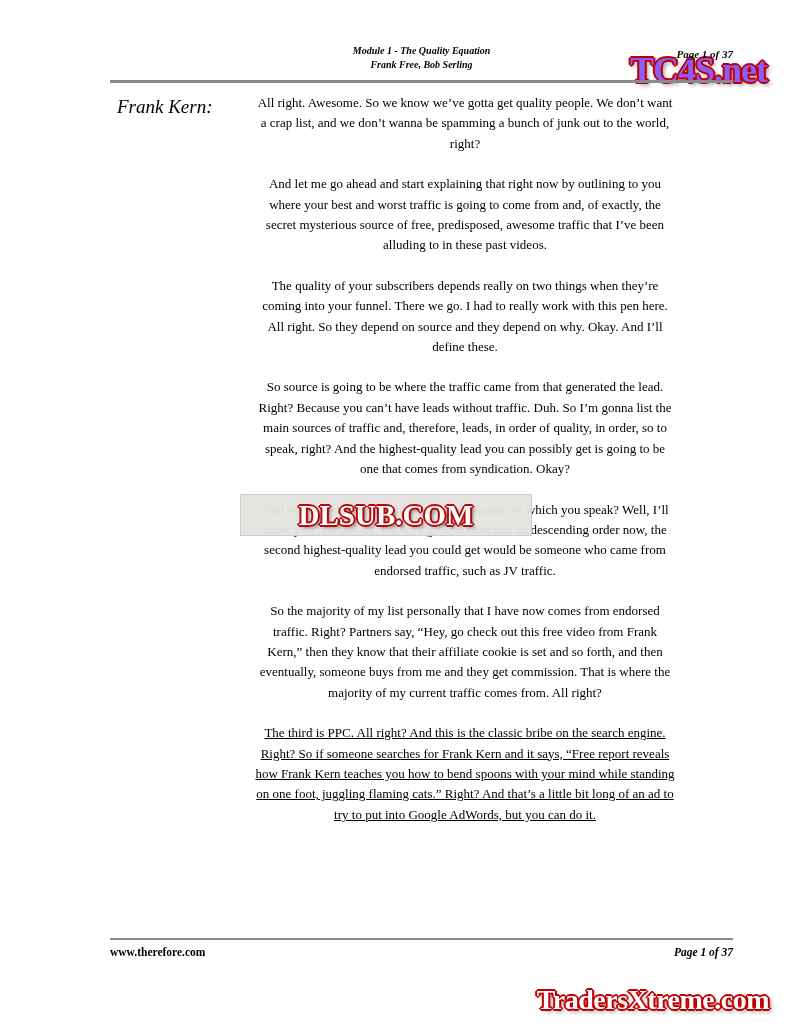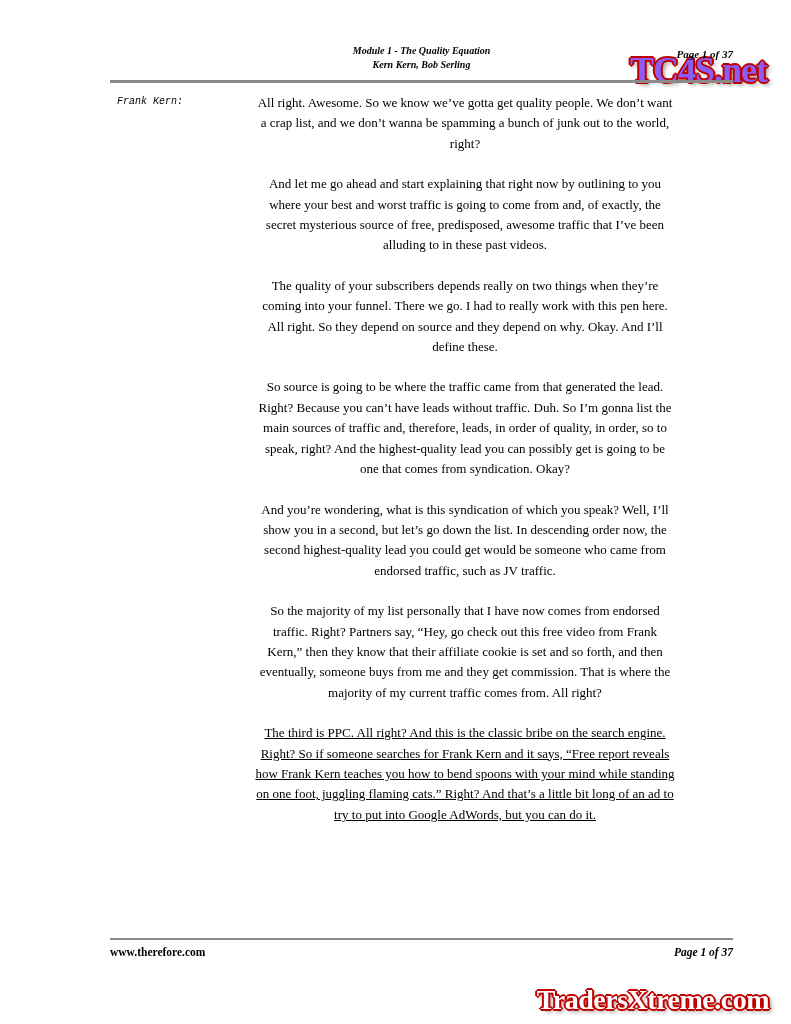--- a/index.html
+++ b/index.html
@@ -70,23 +70,23 @@
     right: 58px;
     height: 3px;
     background: #8a8a8a;
   }
 
   
   .speaker {
     position: absolute;
     top: 96px;
     left: 117px;
-    font-size: 10px;
+    font-size: 19px;
     font-style: italic;
-    font-family: Liberation Mono, monospace;
+    font-family: Liberation Serif, serif;
   }
   .transcript {
     position: absolute;
     top: 93px;
     left: 255px;
     width: 420px;
     font-size: 13px;
     line-height: 20.4px;
     text-align: center;
   }
@@ -165,39 +165,42 @@
 </head>
 <body>
 
 <div class="page">
 
   <div class="wm-top">TC4S.net</div>
 
   <div class="header">
     <div class="header-center">
       <div>Module 1 - The Quality Equation</div>
-      <div>Kern Kern, Bob Serling</div>
+      <div>Frank Free, Bob Serling</div>
     </div>
     <div class="header-page">Page 1 of 37</div>
   </div>
 
   <div class="rule-top"></div>
 
   <div class="speaker">Frank Kern:</div>
 
   <div class="transcript">
     <p>All right.  Awesome.  So we know we’ve gotta get quality people.  We don’t want a crap list, and we don’t wanna be spamming a bunch of junk out to the world, right?</p>
     <p>And let me go ahead and start explaining that right now by outlining to you where your best and worst traffic is going to come from and, of exactly, the secret mysterious source of free, predisposed, awesome traffic that I’ve been alluding to in these past videos.</p>
     <p>The quality of your subscribers depends really on two things when they’re coming into your funnel.  There we go.  I had to really work with this pen here.  All right.  So they depend on source and they depend on why.  Okay.  And I’ll define these.</p>
     <p>So source is going to be where the traffic came from that generated the lead.  Right?  Because you can’t have leads without traffic.  Duh.  So I’m gonna list the main sources of traffic and, therefore, leads, in order of quality, in order, so to speak, right?  And the highest-quality lead you can possibly get is going to be one that comes from syndication.  Okay?</p>
     <p>And you’re wondering, what is this syndication of which you speak?  Well, I’ll show you in a second, but let’s go down the list.  In descending order now, the second highest-quality lead you could get would be someone who came from endorsed traffic, such as JV traffic.</p>
     <p>So the majority of my list personally that I have now comes from endorsed traffic.  Right?  Partners say, “Hey, go check out this free video from Frank Kern,” then they know that their affiliate cookie is set and so forth, and then eventually, someone buys from me and they get commission.  That is where the majority of my current traffic comes from.  All right?</p>
     <p>The third is PPC.  All right?  And this is the classic bribe on the search engine.  Right?  So if someone searches for Frank Kern and it says, “Free report reveals how Frank Kern teaches you how to bend spoons with your mind while standing on one foot, juggling flaming cats.”  Right?  And that’s a little bit long of an ad to try to put into Google AdWords, but you can do it.</p>
   </div>
 
+  <div class="wm-mid">
+    <span>DLSUB.COM</span>
+  </div>
 
   <div class="rule-bottom"></div>
 
   <div class="footer">
     <div class="footer-left">www.therefore.com</div>
     <div class="footer-right">Page 1 of 37</div>
   </div>
 
   <div class="wm-bottom">TradersXtreme.com</div>
 

